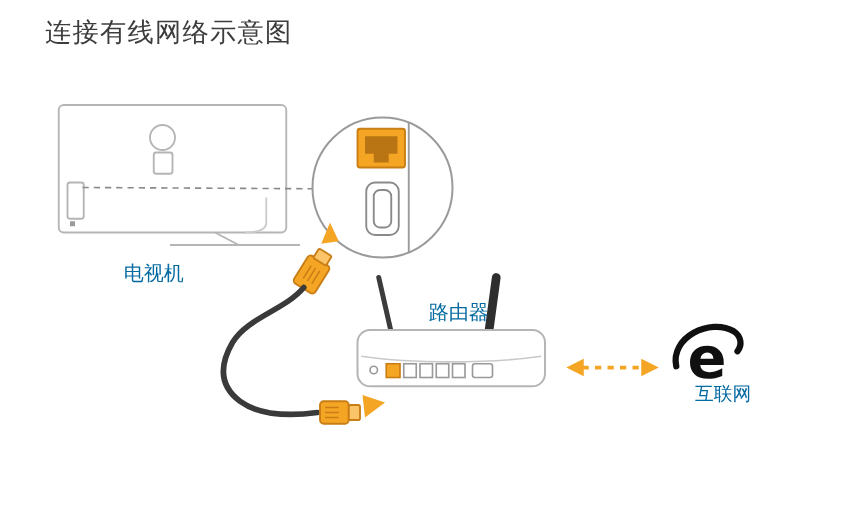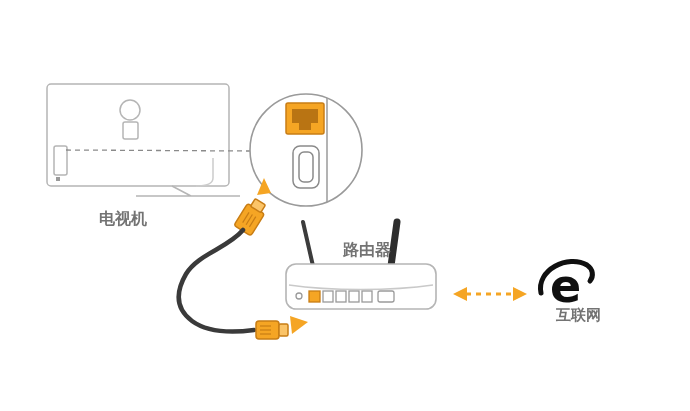--- a/index.html
+++ b/index.html
@@ -17,34 +17,34 @@
     top: 12px;
     margin: 0;
     font-size: 21px;
     font-weight: 500;
     color: #3d3d3d;
     letter-spacing: 1px;
   }
   .label {
     position: absolute;
     font-size: 16px;
-    color: #737373;
+    color: #0369a1;
     white-space: nowrap;
-    font-weight: bold;
   }
   .label-tv       { left: 99px;  top: 209px; }
   .label-router   { left: 343px; top: 227px; margin-top: 13px; }
   .label-internet { left: 541px; top: 306px; width: 60px; text-align: right; font-size: 15px; }
   svg.artwork { position: absolute; left: 0; top: 0; }
 </style>
 </head>
 <body>
 
 <div class="canvas">
 
+  <h1 class="title">连接有线网络示意图</h1>
 
   <svg class="artwork" width="690" height="411" viewBox="0 0 690 411" xmlns="http://www.w3.org/2000/svg">
     <defs>
       <clipPath id="magClip">
           <circle cx="306" cy="150" r="56"></circle>
         </clipPath>
     </defs>
 
     <g fill="none" stroke="#b5b5b5" stroke-width="1.5">
       <rect x="47" y="84" width="182" height="102" rx="4" fill="#ffffff"></rect>

